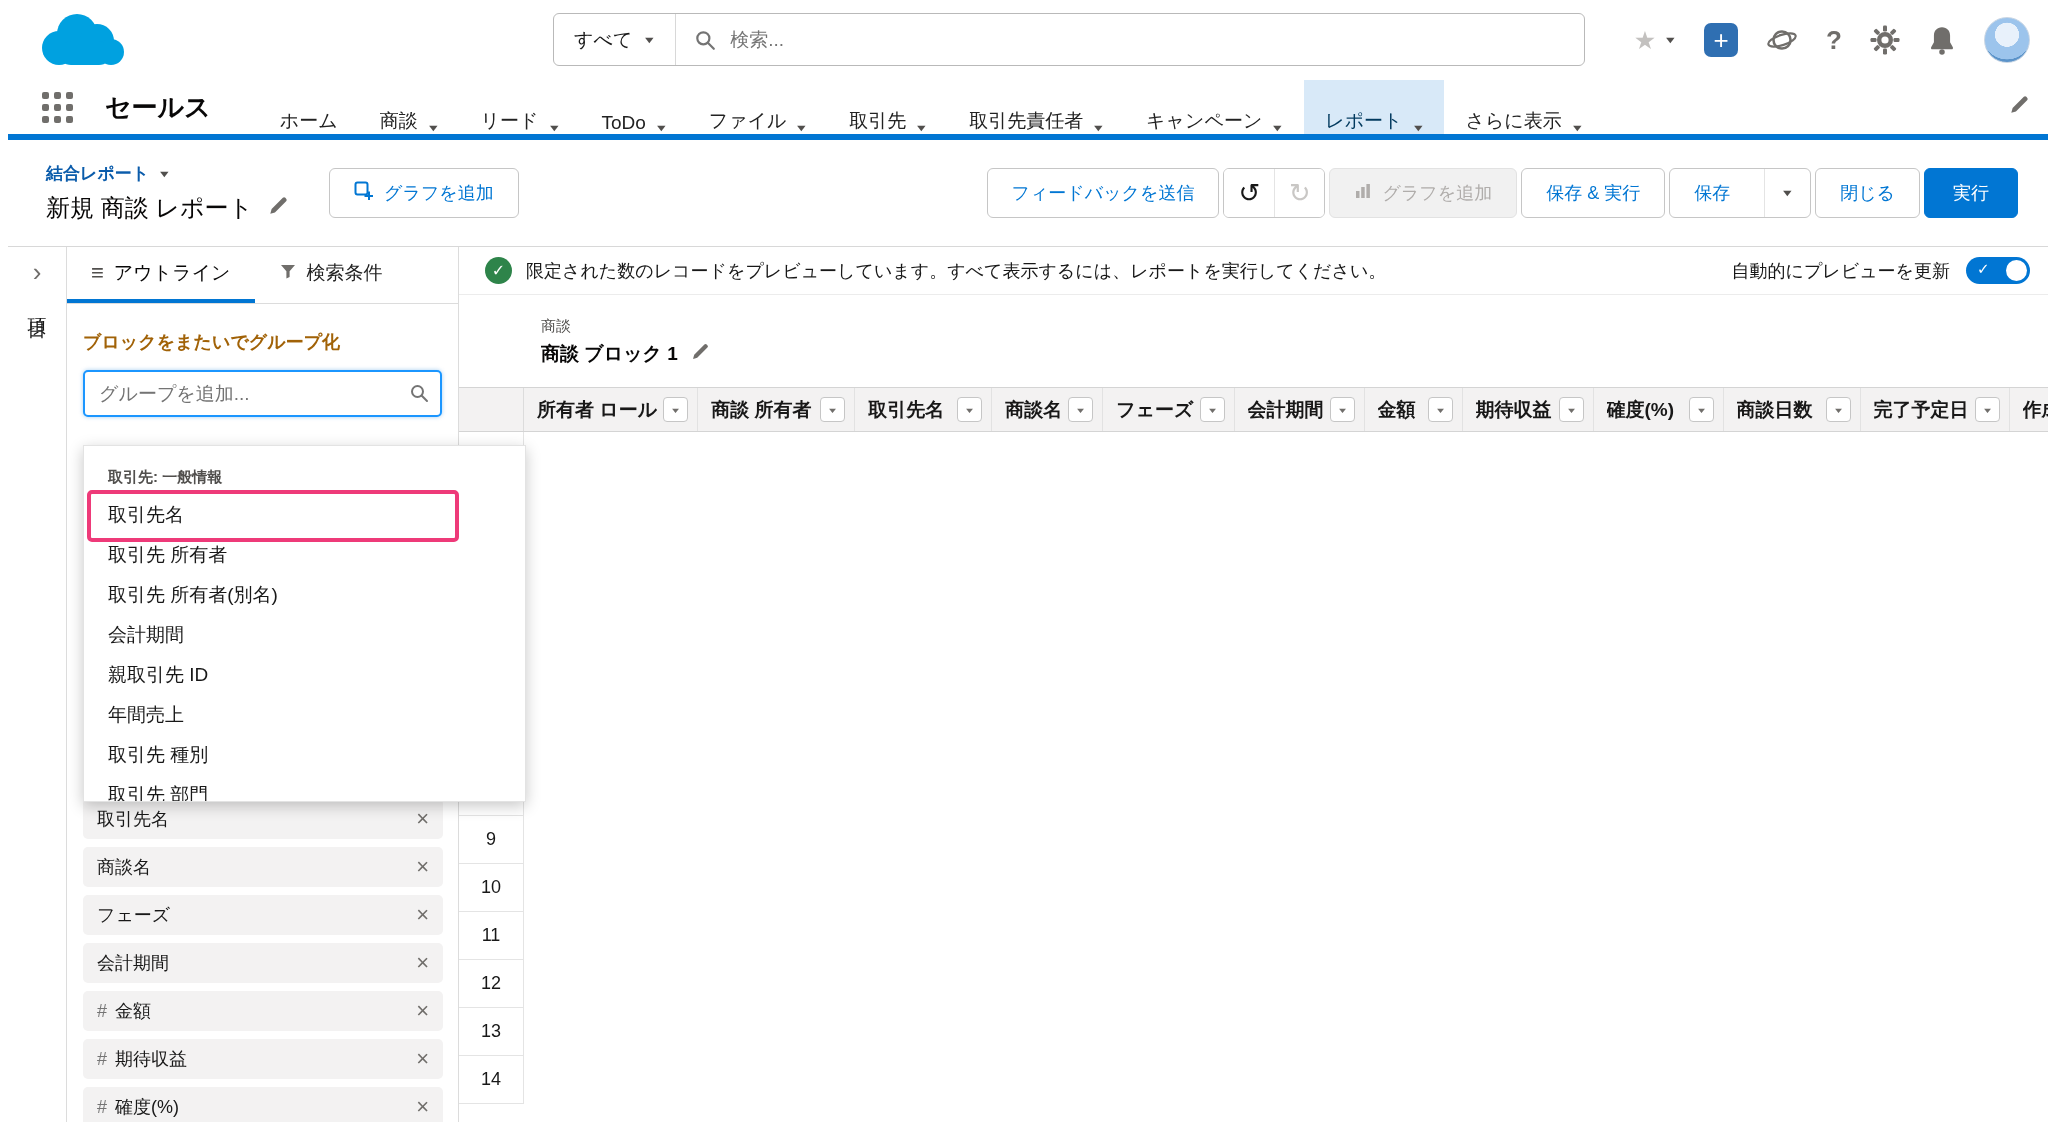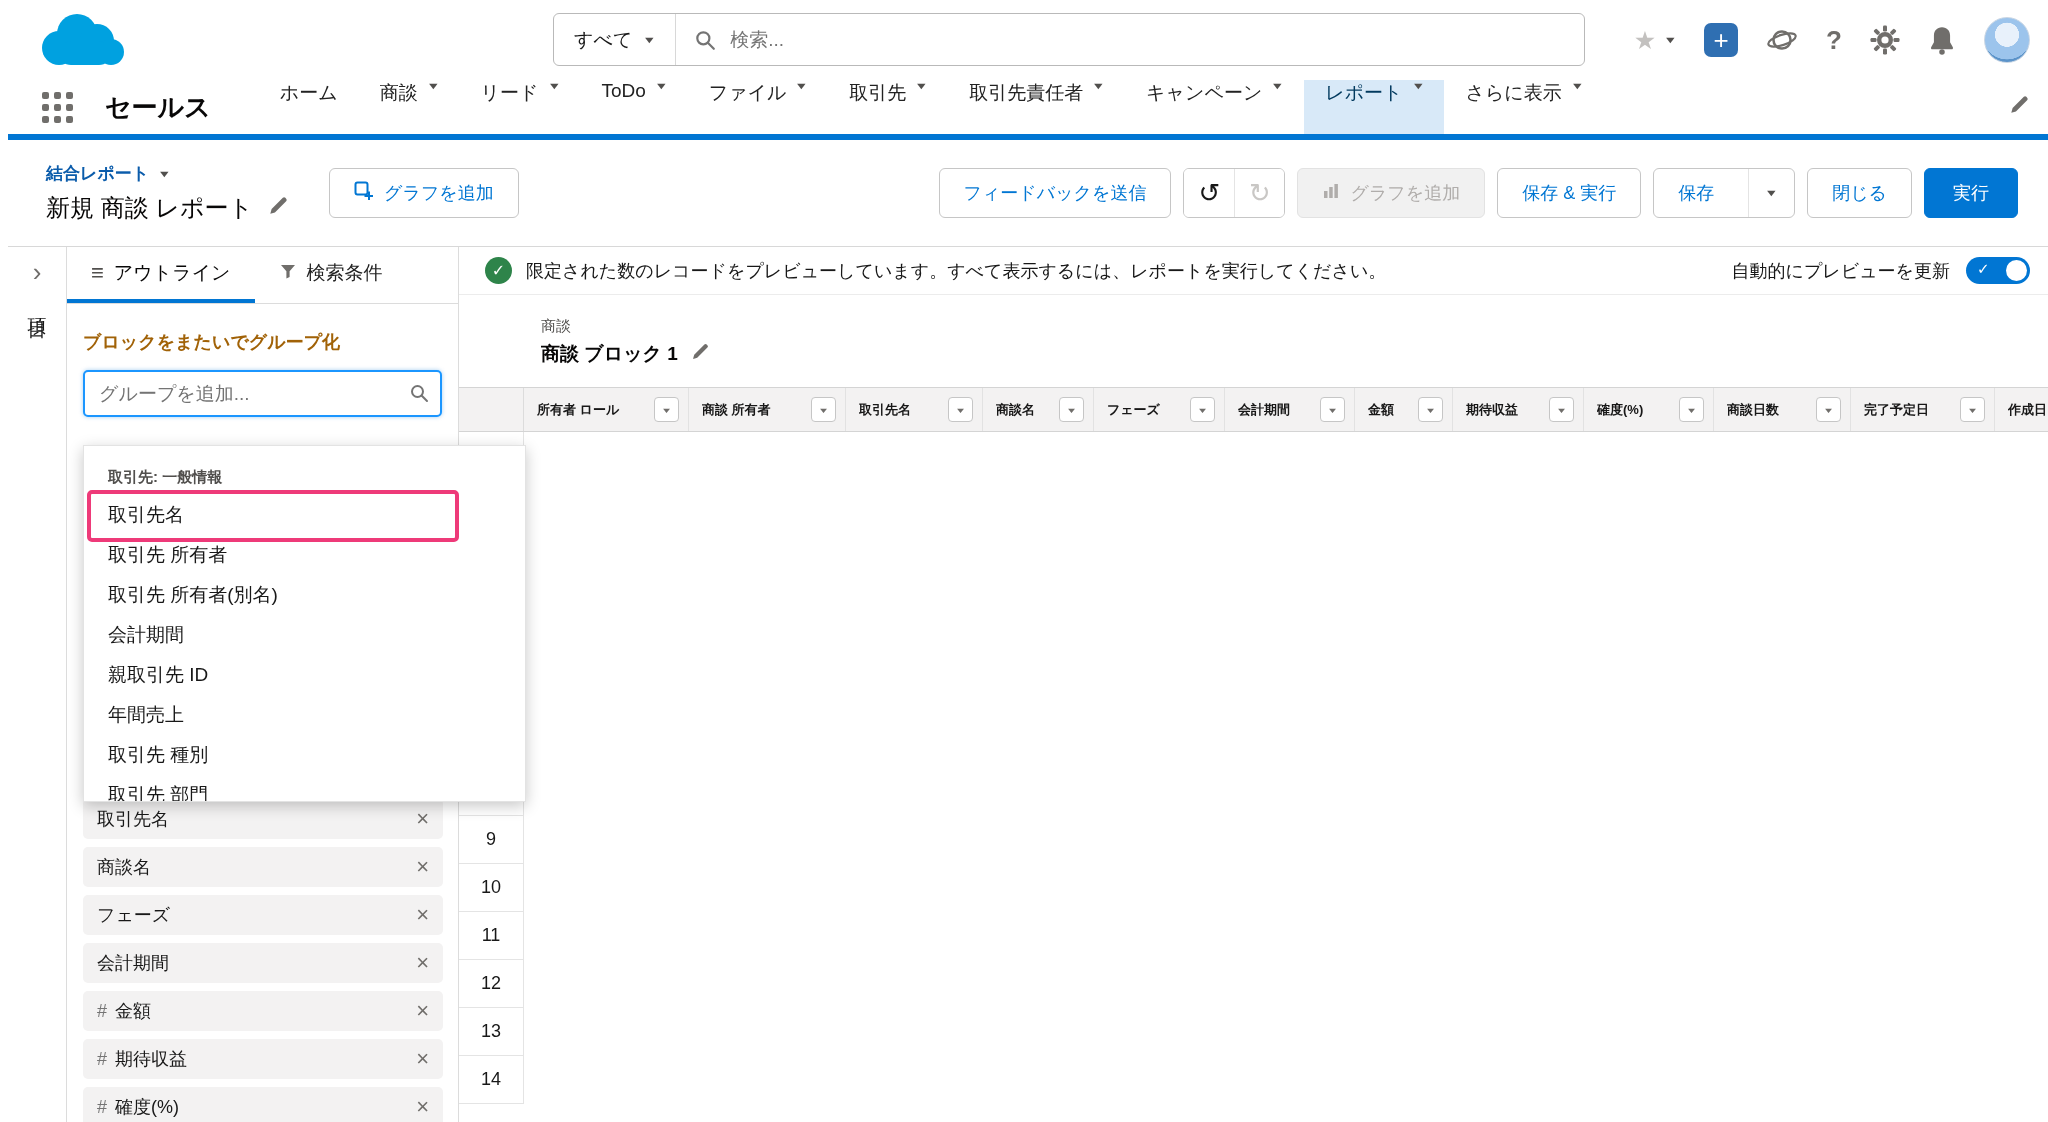--- a/index.html
+++ b/index.html
@@ -23,33 +23,33 @@
   .hicon{display:flex;align-items:center;justify-content:center;cursor:pointer;color:#706e6b;}
   .qmark{font-size:26px;font-weight:bold;color:#706e6b;}
   .avatar{width:46px;height:46px;border-radius:50%;background:radial-gradient(circle at 50% 38%,#e8f1fb 0 34%,#9cc4ec 35% 70%,#5b93c9 71%);border:1px solid #c9d6e4;cursor:pointer;}
 
   
   .app-nav{position:absolute;top:80px;left:0;width:100%;height:60px;background:#fff;border-bottom:6px solid #0176d3;display:flex;align-items:center;padding:0 26px;}
   .waffle{display:grid;grid-template-columns:repeat(3,7px);gap:5px;margin:0 8px;cursor:pointer;}
   .waffle span{width:7px;height:7px;border-radius:2px;background:#706e6b;}
   .app-name{font-size:26px;font-weight:bold;margin:0 48px 0 24px;color:#080707;white-space:nowrap;}
   .nav-tabs{display:flex;align-items:center;height:100%;}
-  .tab{display:flex;align-items:flex-start;gap:10px;padding:0 21px;height:100%;font-size:19px;color:#222;cursor:pointer;white-space:nowrap;}
+  .tab{display:flex;align-items:flex-end;gap:10px;padding:0 21px;height:100%;font-size:19px;color:#222;cursor:pointer;white-space:nowrap;}
   .tab.active{background:#d8e9f8;color:#01395e;}
   .nav-edit{margin-left:auto;cursor:pointer;}
 
   
   .report-header{position:absolute;top:140px;left:0;width:100%;height:107px;background:#fff;border-bottom:1px solid #d8d8d8;display:flex;align-items:center;padding:0 38px;}
   .rh-left{display:flex;flex-direction:column;gap:7px;}
   .rh-type{display:flex;align-items:center;gap:10px;font-size:17px;font-weight:bold;color:#0b5cab;cursor:pointer;white-space:nowrap;}
   .rh-title-row{display:flex;align-items:center;gap:14px;}
   .rh-title{font-size:24px;color:#080707;white-space:nowrap;}
   .btn{display:inline-flex;align-items:center;justify-content:center;gap:10px;height:50px;padding:0 24px;border:1px solid #c6c6c6;border-radius:6px;background:#fff;color:#0176d3;font-size:18px;cursor:pointer;white-space:nowrap;}
   .btn-add-block{margin-left:40px;}
-  .rh-right{margin-left:auto;display:flex;align-items:flex-end;gap:12px;}
+  .rh-right{margin-left:auto;display:flex;align-items:flex-end;gap:4px;}
   .icon-group{display:flex;border:1px solid #c6c6c6;border-radius:6px;overflow:hidden;}
   .icon-btn{width:50px;height:48px;display:flex;align-items:center;justify-content:center;background:#fff;font-size:26px;color:#181818;cursor:pointer;}
   .icon-btn + .icon-btn{border-left:1px solid #e4e4e4;}
   .icon-btn.disabled{color:#c9c7c5;cursor:default;}
   .btn.disabled{background:#f1f1f1;color:#b0adab;border-color:#e2e2e2;cursor:default;}
   .btn-split{padding:0;}
   .btn-split .seg-main{padding:0 24px;height:100%;display:flex;align-items:center;}
   .btn-split .seg-caret{width:46px;height:100%;display:flex;align-items:center;justify-content:center;border-left:1px solid #e4e4e4;}
   .btn-primary{background:#0176d3;border-color:#0176d3;color:#fff;padding:0 28px;}
 
@@ -92,21 +92,21 @@
   .toggle.on{background:#0176d3;}
   .toggle .tick{position:absolute;left:11px;top:3px;color:#fff;font-size:15px;}
   .toggle .knob{position:absolute;right:3px;top:3px;width:21px;height:21px;border-radius:50%;background:#fff;}
   .block-header{padding:22px 0 0 82px;height:92px;}
   .block-type{font-size:15px;color:#514f4d;margin-bottom:5px;}
   .block-title-row{display:flex;align-items:center;gap:12px;}
   .block-title{font-size:19px;font-weight:bold;color:#080707;}
   .thead{display:flex;height:45px;background:#f3f2f2;border-top:1px solid #d4d4d4;border-bottom:1px solid #d4d4d4;}
   .corner{flex:0 0 65px;border-right:1px solid #dcdcdc;}
   .th{display:flex;align-items:center;padding:0 9px 0 13px;border-right:1px solid #e2e2e2;cursor:pointer;}
-  .th-label{font-size:13px;font-weight:bold;flex:1;white-space:nowrap;overflow:hidden;}
+  .th-label{font-size:19px;font-weight:bold;flex:1;white-space:nowrap;overflow:hidden;}
   .th-menu{flex:0 0 auto;width:25px;height:25px;border:1px solid #c6c6c6;border-radius:4px;background:#fff;display:flex;align-items:center;justify-content:center;margin-left:6px;cursor:pointer;}
   .th-menu .caret{font-size:9px;color:#706e6b;}
   .prow{display:flex;height:48px;}
   .rownum{flex:0 0 65px;border-right:1px solid #e4e4e4;border-bottom:1px solid #e4e4e4;display:flex;align-items:center;justify-content:center;font-size:18px;color:#181818;}
 </style>
 </head>
 <body>
 
 <div class="screen">
 

